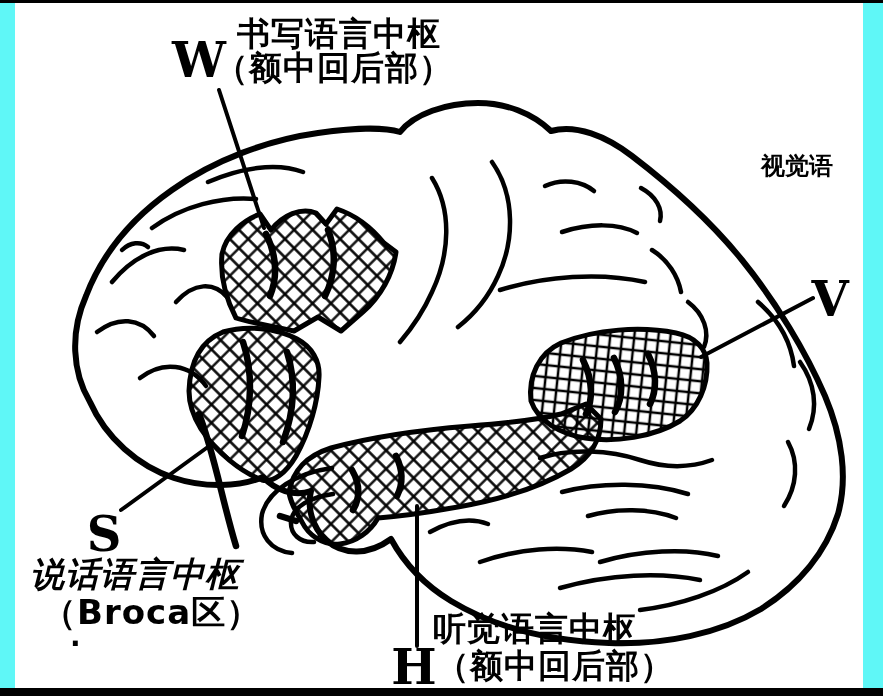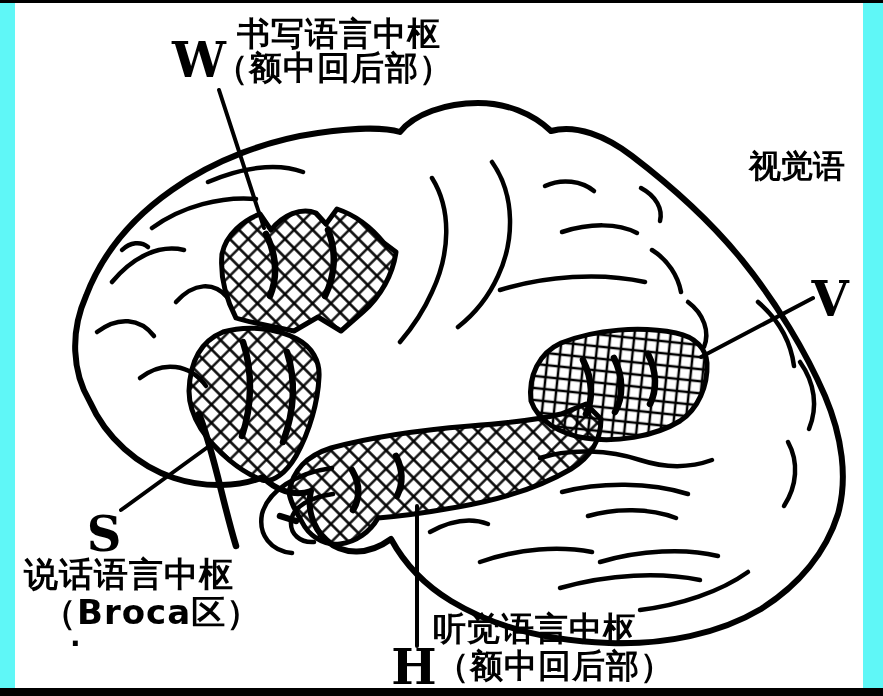--- a/index.html
+++ b/index.html
@@ -13,21 +13,21 @@
   svg{position:absolute;left:0;top:0;}
   .outline{fill:#fff;stroke:var(--ink,#000);stroke-width:6;stroke-linejoin:round;}
   .sulcus{fill:none;stroke:var(--ink,#000);stroke-width:4.5;stroke-linecap:round;}
   .thick{fill:none;stroke:var(--ink,#000);stroke-width:6.5;stroke-linecap:round;}
   .leader{fill:none;stroke:var(--ink,#000);stroke-width:4;stroke-linecap:round;}
   .hatch{stroke:var(--ink,#000);stroke-width:5;stroke-linejoin:round;}
   .marker{font-family:"DejaVu Serif",serif;font-weight:bold;font-size:48px;fill:var(--ink,#000);text-anchor:middle;}
   .cjk{position:absolute;color:var(--ink,#000);font-weight:bold;white-space:nowrap;}
   .fs33{font-size:33px;letter-spacing:1px;}
   .fs34{font-size:34px;letter-spacing:1px;}
-  .visual-block{width:132px;text-align:center;font-size:32px;line-height:37px;}
+  .visual-block{width:132px;text-align:center;font-size:24px;line-height:37px;}
   .dot{position:absolute;font-size:28px;font-weight:bold;color:var(--ink,#000);}
 </style>
 </head>
 <body>
 
 <div class="stage">
 
   <div class="bar bar-top"></div>
   <div class="bar bar-left"></div>
   <div class="bar bar-right"></div>
@@ -108,20 +108,20 @@
     <text class="marker" x="830" y="316">V</text>
   </svg>
 
   <div class="cjk fs33" style="left:237px;top:12px;">书写语言中枢</div>
   <div class="cjk fs33" style="left:215px;top:46px;">（额中回后部）</div>
 
   <div class="cjk visual-block" style="left:731px;top:148px;">
     <div>视觉语</div>
   </div>
 
-  <div class="cjk fs34" style="left:24px;top:552px;">说话语言中枢</div>
+  <div class="cjk fs34" style="left:30px;top:552px;font-style:italic;">说话语言中枢</div>
   <div class="cjk fs33" style="left:433px;top:607px;">听觉语言中枢</div>
 
   <div class="cjk fs34" style="left:42px;top:590px;">（Broca区）</div>
   <div class="cjk fs33" style="left:436px;top:644px;">（额中回后部）</div>
 
   <div class="dot" style="left:70px;top:620px;">.</div>
 </div>
 
 </body></html>

